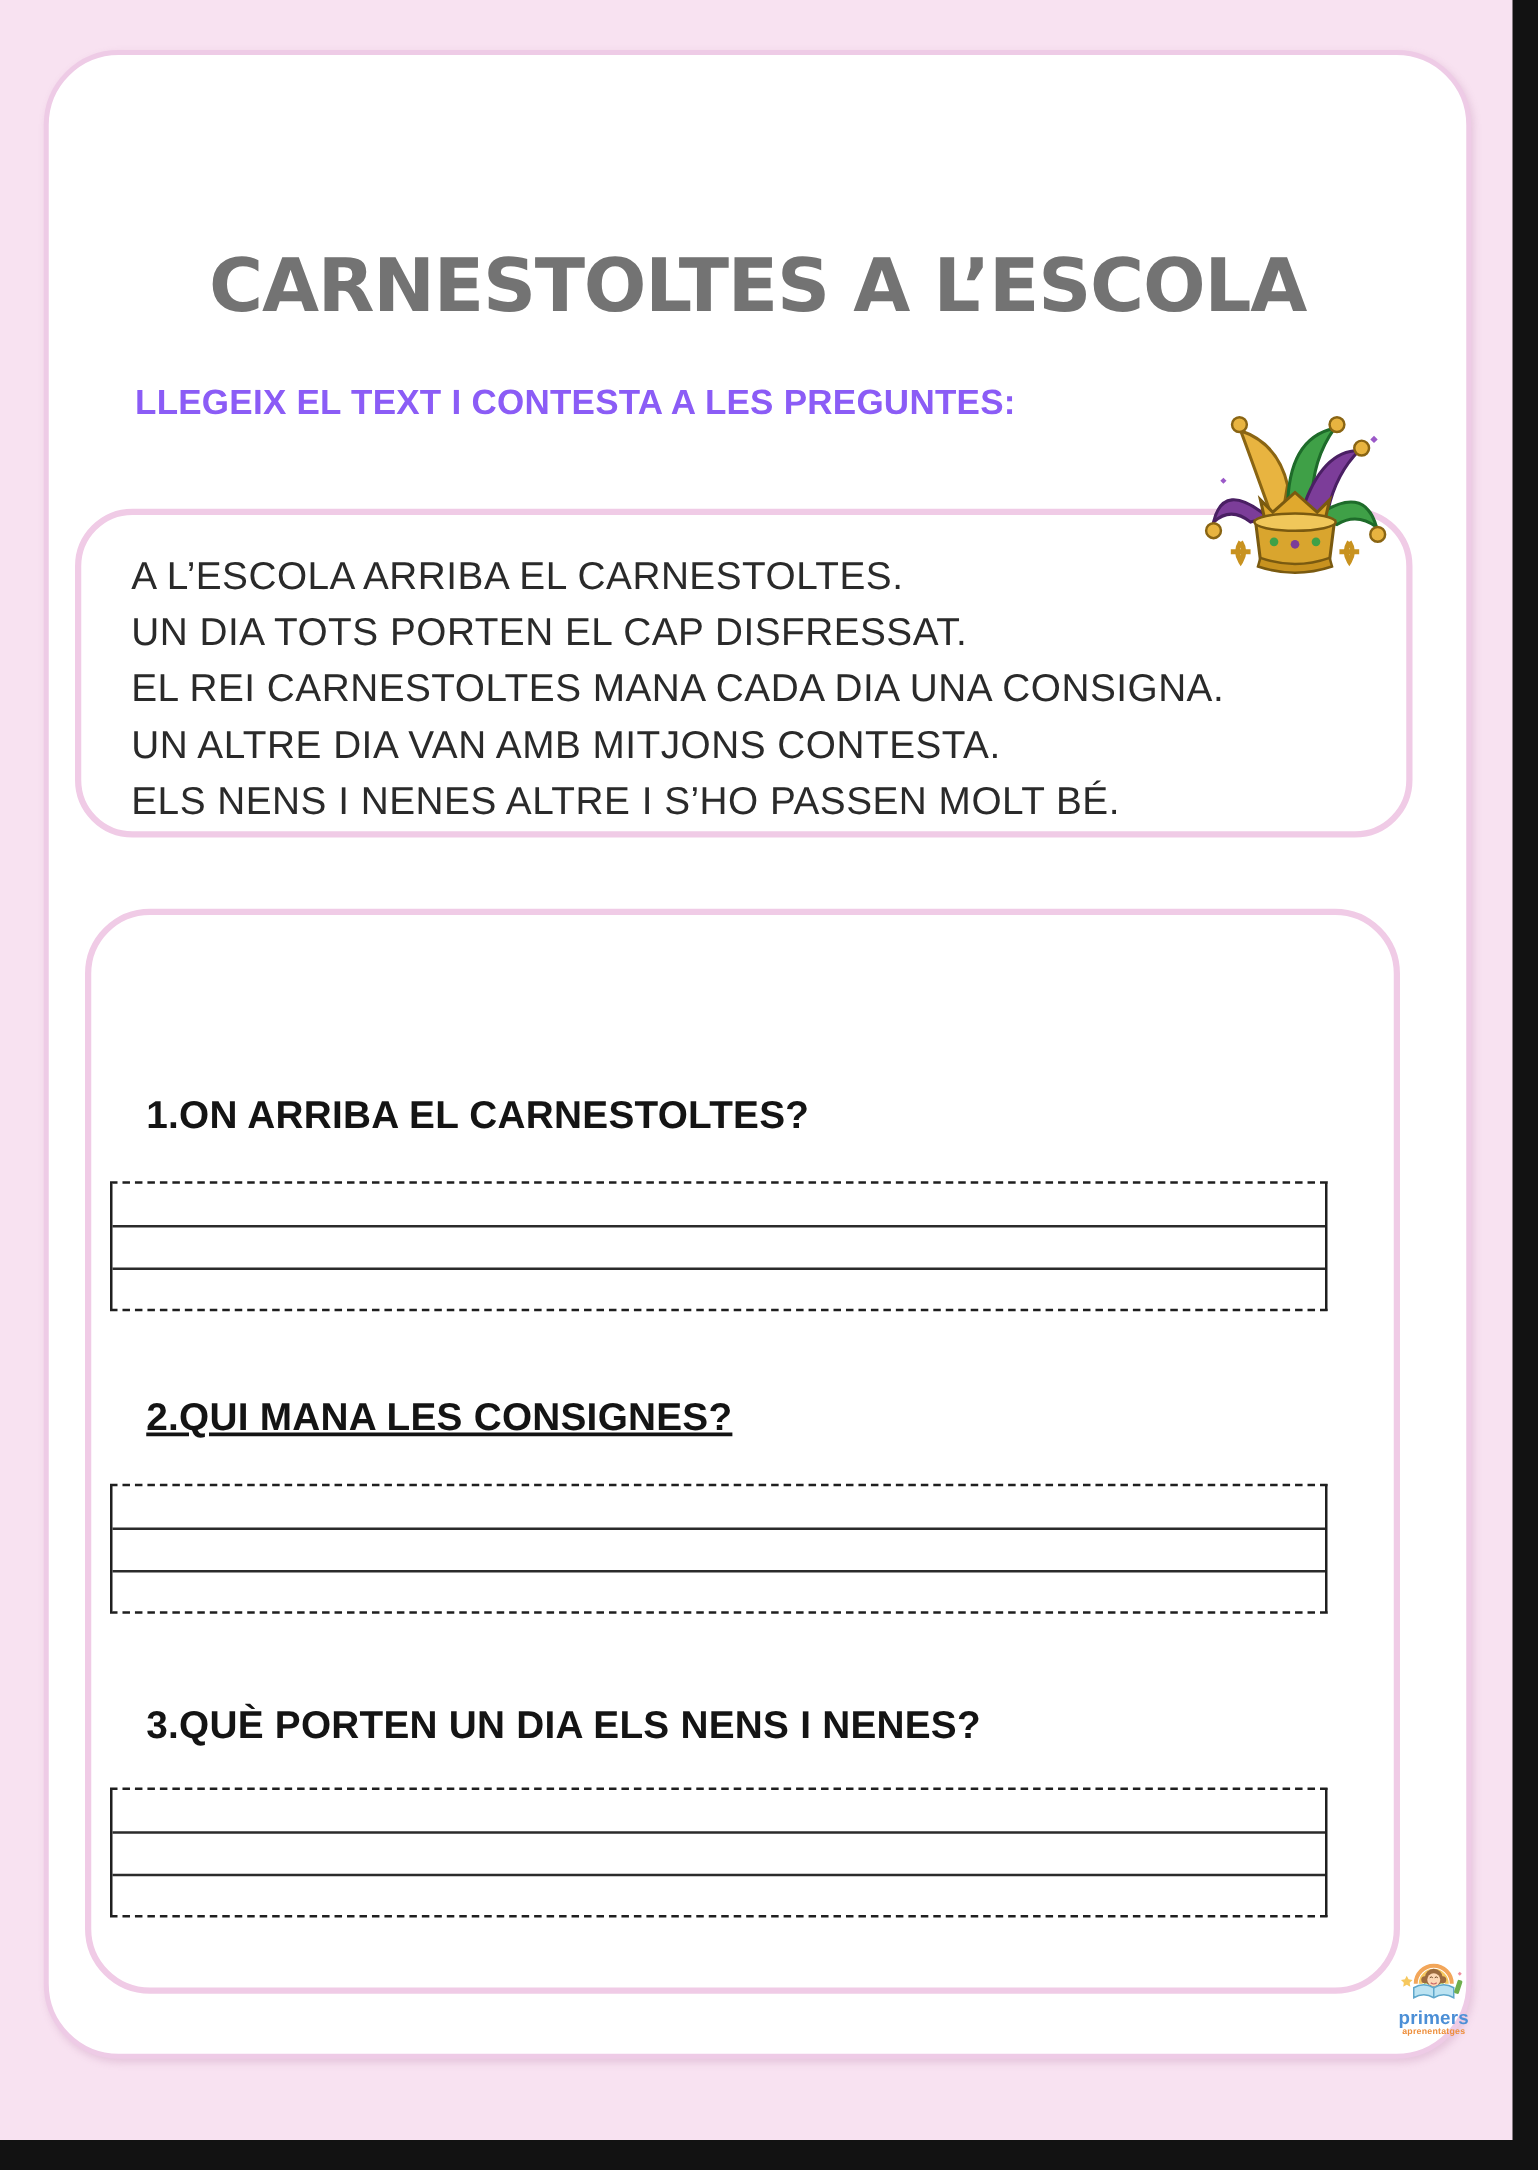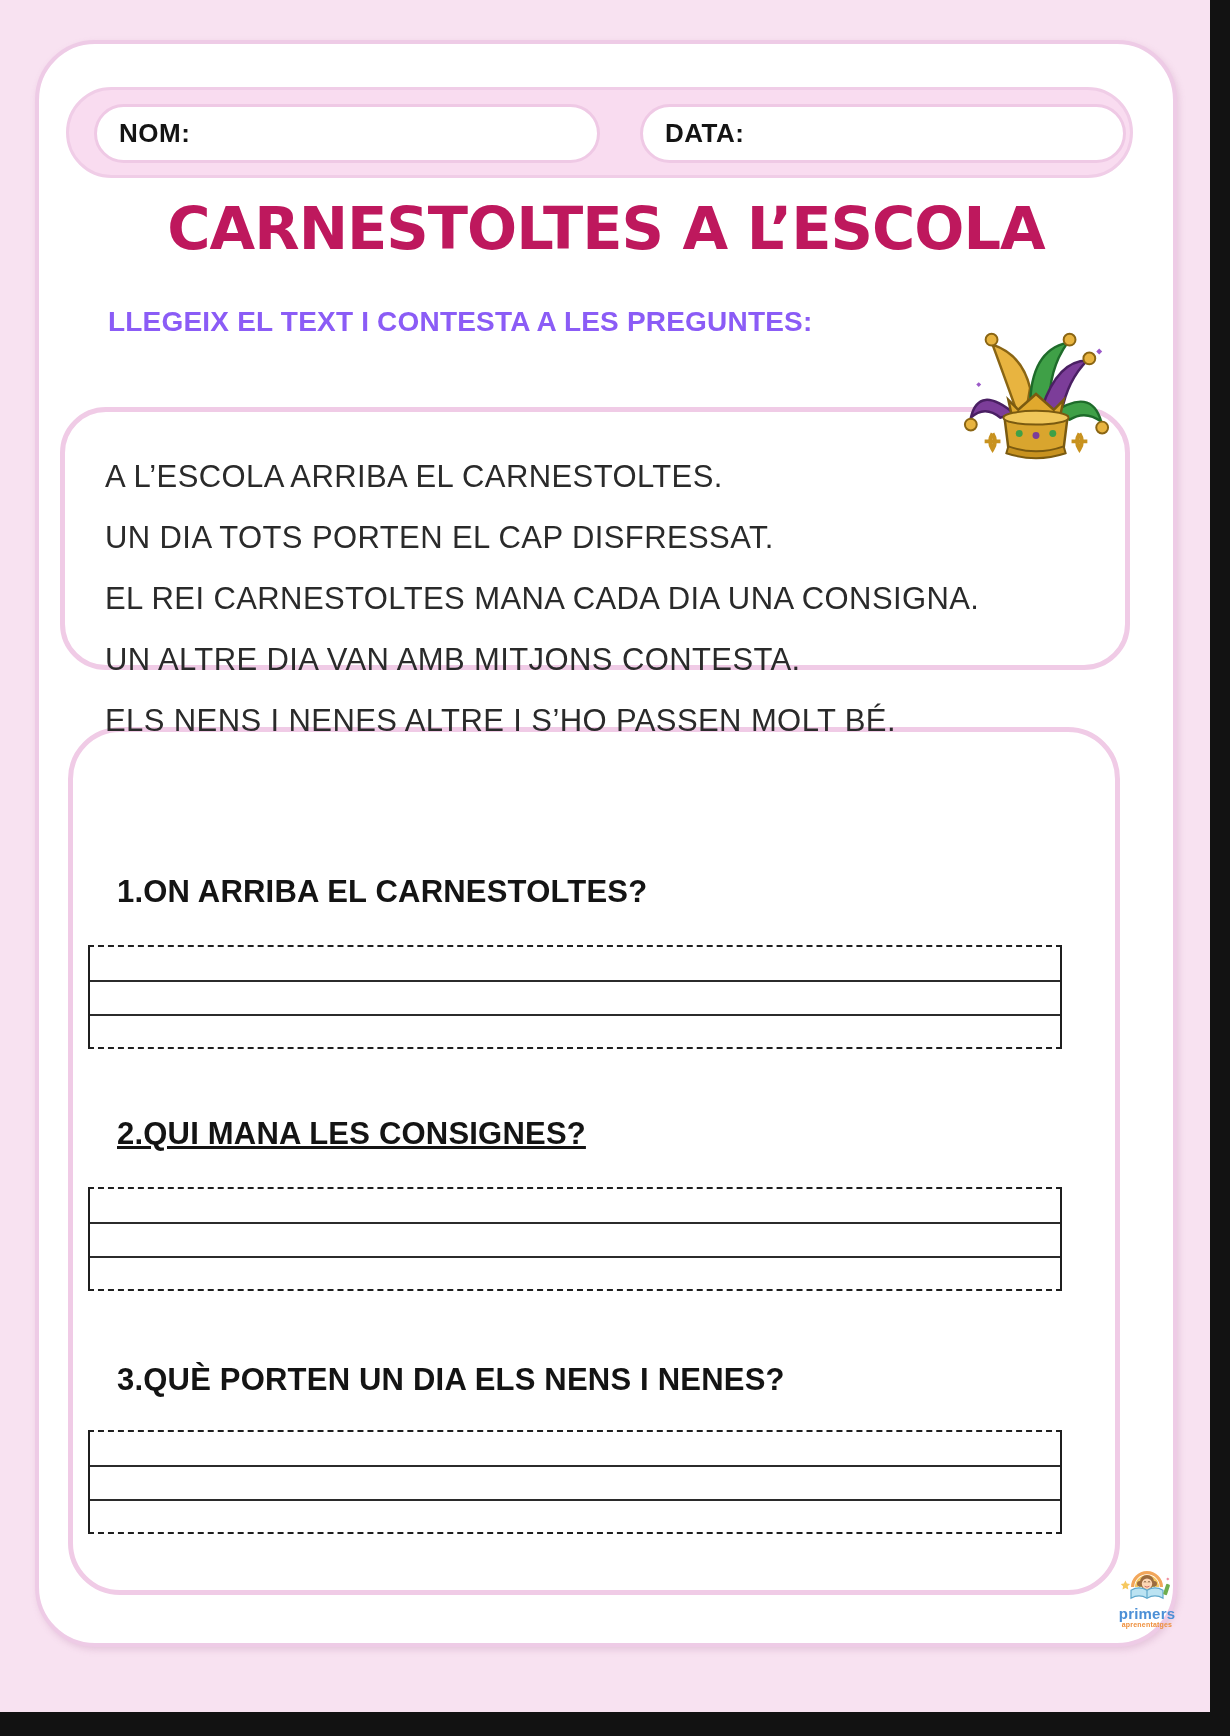--- a/index.html
+++ b/index.html
@@ -26,37 +26,36 @@
     border:3px solid #efc9e5;border-radius:32px;
     display:flex;align-items:center;padding-left:22px;box-sizing:border-box;
   }
   .pill-nom{left:25px;width:506px;}
   .pill-data{left:571px;width:486px;}
   .pill-label{font-weight:bold;font-size:26px;color:#141414;letter-spacing:.5px;}
   
   .title{
     position:absolute;left:0;top:150px;width:100%;text-align:center;
     font-family:"DejaVu Sans",sans-serif;font-weight:bold;font-size:59px;
-    letter-spacing:-1px;color:#be185d;
+    letter-spacing:-1px;color:#737373;
   }
   .instruction{
     position:absolute;left:69px;top:262px;
     font-weight:bold;font-size:28px;color:#8b5cf6;letter-spacing:.2px;
   }
   .crown{position:absolute;left:918px;top:278px;width:158px;height:140px;z-index:3;}
   
   .passage-box{
     position:absolute;left:21px;top:363px;width:1070px;height:263px;
     border:5px solid #f0cbe6;border-radius:46px;background:#ffffff;
     box-sizing:border-box;padding:26px 30px 0 40px;z-index:2;
   }
   .passage-line{
     font-size:31px;line-height:45px;color:#2a2a2a;letter-spacing:.4px;
     white-space:nowrap;
-    margin-top:16px;
   }
   
   .questions-box{
     position:absolute;left:29px;top:683px;width:1052px;height:868px;
     border:5px solid #f0cbe6;border-radius:52px;background:#ffffff;
     box-sizing:border-box;
   }
   .q-heading{
     position:absolute;left:44px;font-weight:bold;font-size:31px;
     color:#141414;letter-spacing:.2px;white-space:nowrap;
@@ -81,28 +80,20 @@
   .logo-tagline{
     font-size:7px;font-weight:bold;color:#ee8f3c;line-height:9px;letter-spacing:.2px;
   }
 </style>
 </head>
 <body>
 
 <div class="pink-page">
   <div class="card">
 
-    <div class="header-bar">
-      <div class="pill pill-nom">
-        <span class="pill-label">NOM:</span>
-      </div>
-      <div class="pill pill-data">
-        <span class="pill-label">DATA:</span>
-      </div>
-    </div>
 
     <div class="title">CARNESTOLTES A L’ESCOLA</div>
 
     <div class="instruction">LLEGEIX EL TEXT I CONTESTA A LES PREGUNTES:</div>
 
     <svg class="crown" viewBox="0 0 160 140">
 
       <path d="M58,92 Q22,62 14,96 Q28,83 44,96 Z" fill="#7c3d99" stroke="#4a1f63" stroke-width="2.5"></path>
       <path d="M60,88 Q42,38 36,22 Q66,32 74,66 L70,90 Z" fill="#e8b440" stroke="#8a6513" stroke-width="2.5"></path>
       <path d="M74,86 Q74,28 112,20 Q92,48 94,86 Z" fill="#3fa047" stroke="#1e6b2a" stroke-width="2.5"></path>

